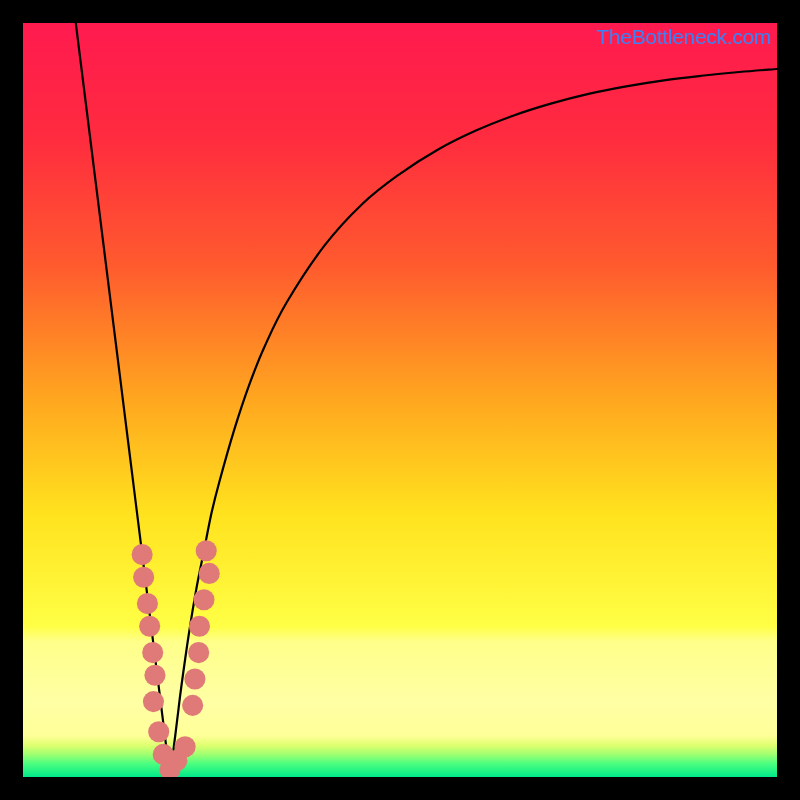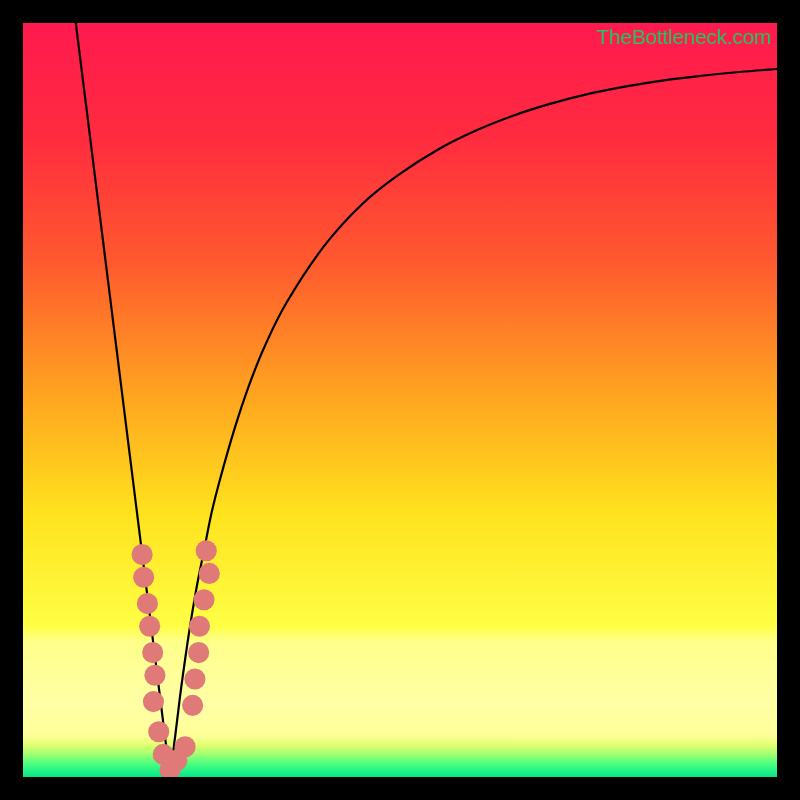--- a/index.html
+++ b/index.html
@@ -27,21 +27,21 @@
   .gradient-bg {
     position: absolute;
     left: 0; top: 0; right: 0; bottom: 0;
   }
   .watermark {
     position: absolute;
     top: 2px;
     right: 6px;
     font-size: 21px;
     font-weight: 500;
-    color: #22c55e;
+    color: #3b82f6;
     letter-spacing: -0.3px;
     user-select: none;
   }
   svg.curve-layer {
     position: absolute;
     left: 0; top: 0;
     width: 754px;
     height: 754px;
     overflow: visible;
   }

